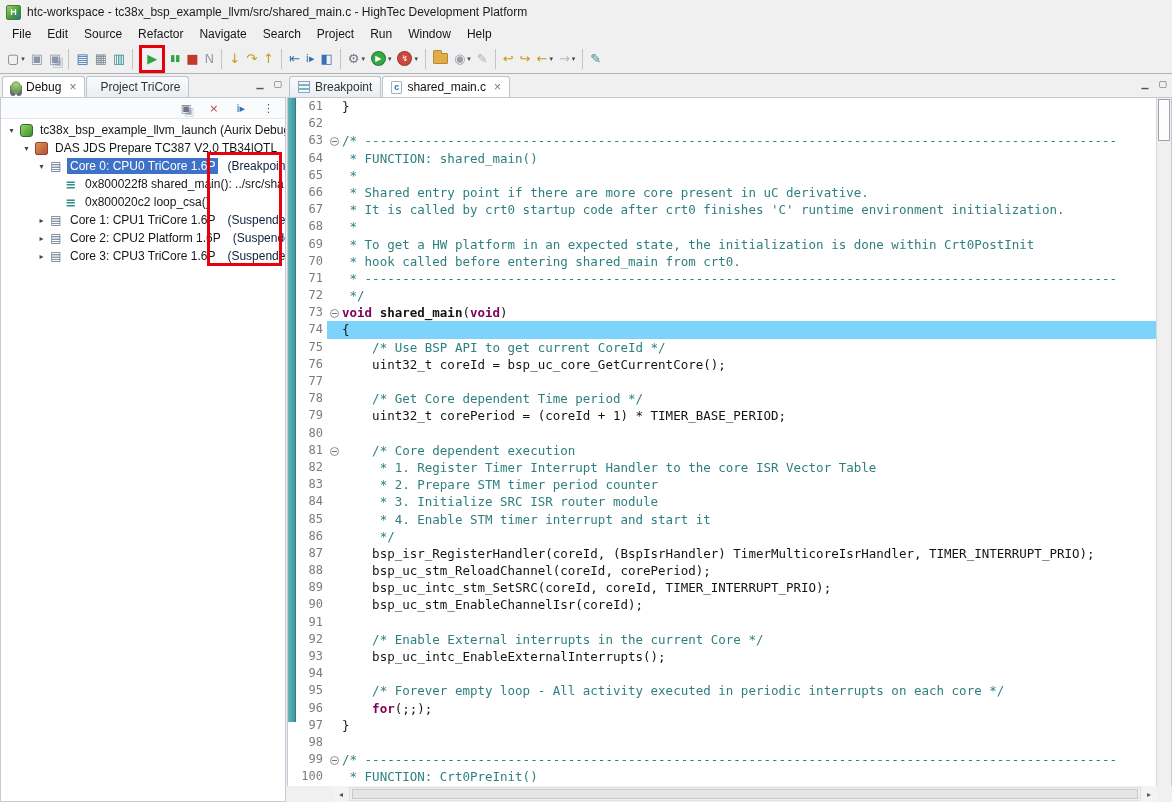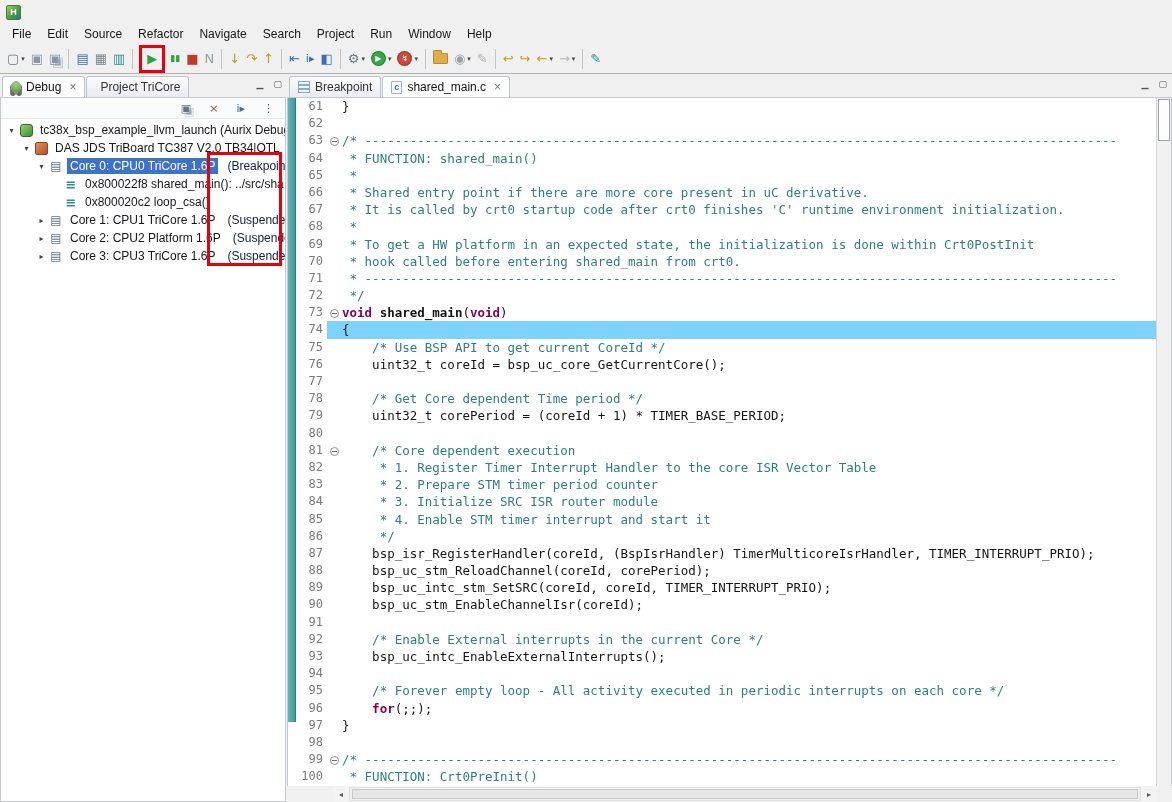--- a/index.html
+++ b/index.html
@@ -109,20 +109,21 @@
   
   .redbox2 { position:absolute; left:207px; top:152px; width:75px; height:114px; border:3px solid #e8000d; z-index:40; pointer-events:none; }
 </style>
 </head>
 <body>
 
 <div id="app">
 
   <div class="titlebar">
     <span class="applogo">H</span>
+    <span class="title">htc-workspace - tc38x_bsp_example_llvm/src/shared_main.c - HighTec Development Platform</span>
   </div>
 
   <div class="menubar" id="menubar">
       <span class="menuitem">File</span>
       <span class="menuitem">Edit</span>
       <span class="menuitem">Source</span>
       <span class="menuitem">Refactor</span>
       <span class="menuitem">Navigate</span>
       <span class="menuitem">Search</span>
       <span class="menuitem">Project</span>
@@ -273,21 +274,21 @@
               <span class="ticon">
                 <span class="ic-launch"></span>
               </span>
               <span class="tlabel">tc38x_bsp_example_llvm_launch (Aurix Debug</span>
             </div>
             <div class="trow" style="padding-left: 19px;">
               <span class="texp">▾</span>
               <span class="ticon">
                 <span class="ic-board"></span>
               </span>
-              <span class="tlabel">DAS JDS TriBoard TC387 V2.0 TB34|OTL</span>
+              <span class="tlabel">DAS JDS Prepare TC387 V2.0 TB34|OTL</span>
             </div>
             <div class="trow sel" style="padding-left: 34px;">
               <span class="texp">▾</span>
               <span class="ticon ic-core">▤</span>
               <span class="tlabel">Core 0: CPU0 TriCore 1.6P</span>
               <span class="tstatus">(Breakpoint)</span>
             </div>
             <div class="trow" style="padding-left: 49px;">
               <span class="texp"></span>
               <span class="ticon ic-frame">≡</span>

